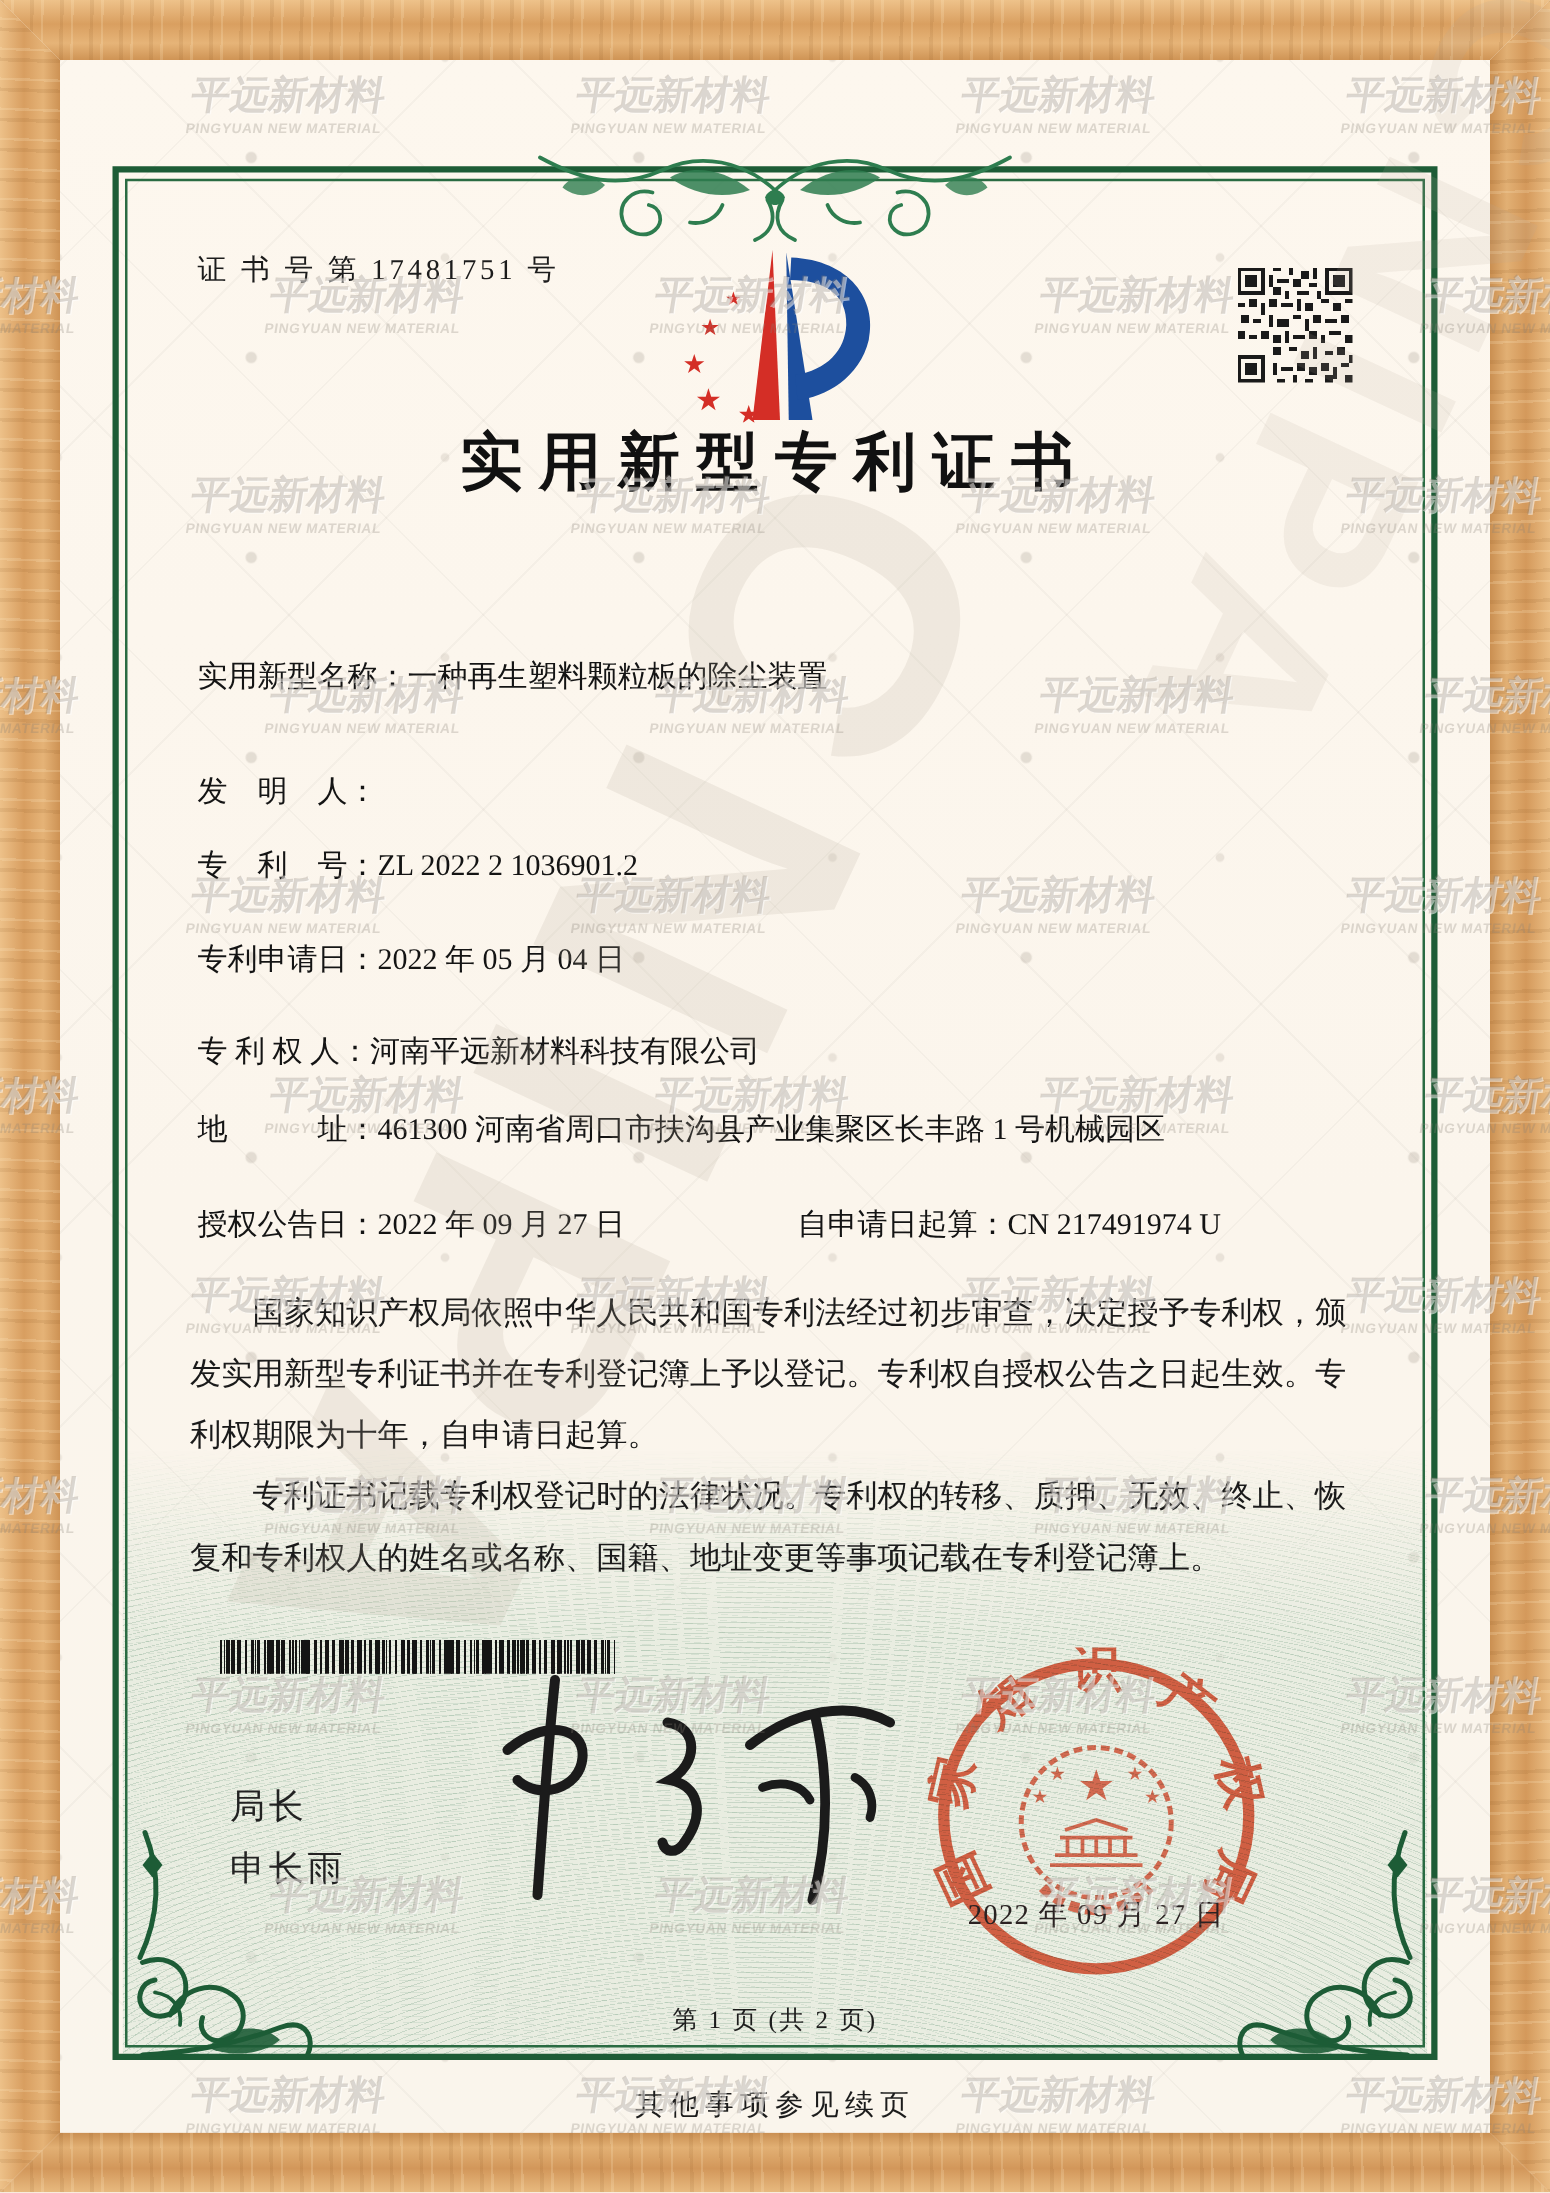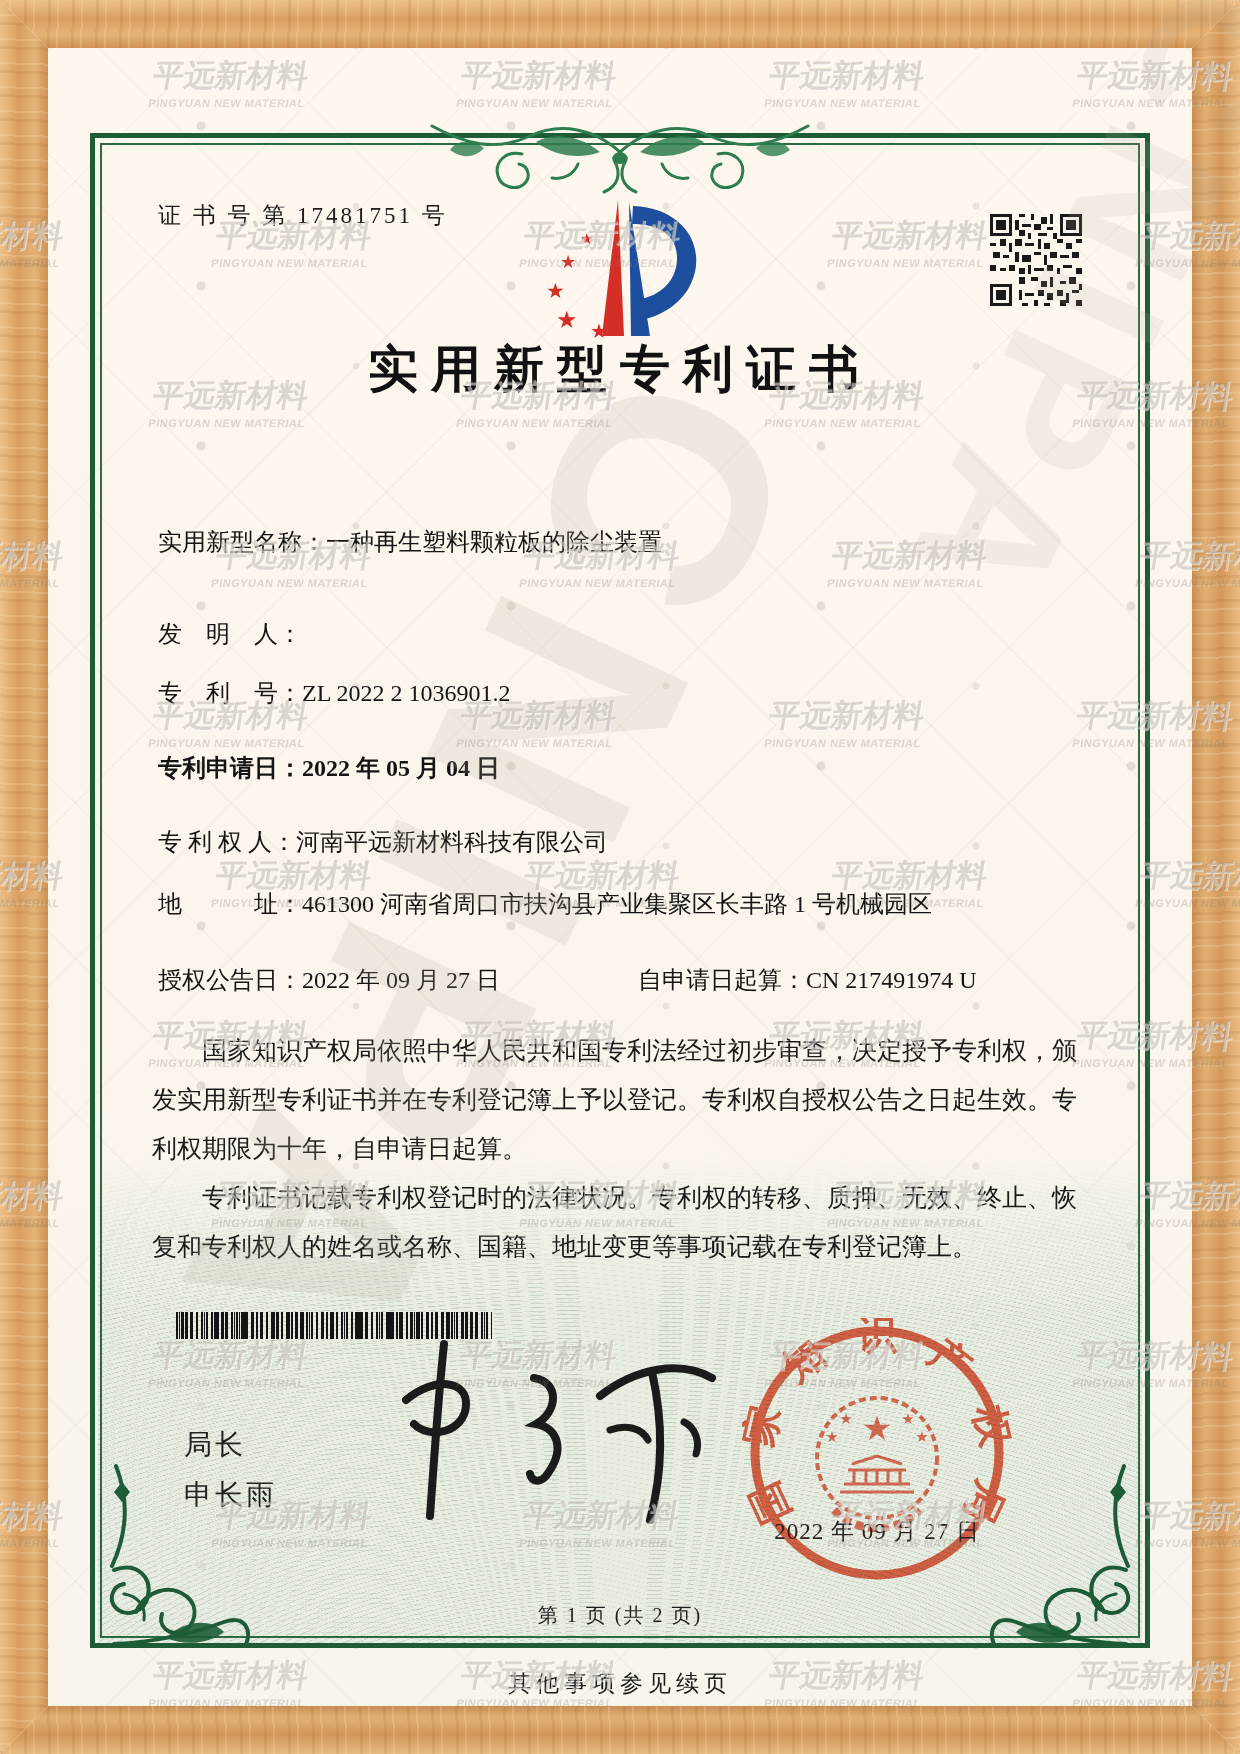--- a/index.html
+++ b/index.html
@@ -243,21 +243,21 @@
       <span class="flabel">实用新型名称：</span>
       <span class="fvalue">一种再生塑料颗粒板的除尘装置</span>
     </div>
     <div class="frow" style="top:92px;">
       <span class="flabel">发　明　人：</span>
     </div>
     <div class="frow" style="top:151px;">
       <span class="flabel">专　利　号：</span>
       <span class="fvalue">ZL 2022 2 1036901.2</span>
     </div>
-    <div class="frow" style="top:226px;font-weight:bold;">
+    <div class="frow" style="top:226px;">
       <span class="flabel">专利申请日：</span>
       <span class="fvalue">2022 年 05 月 04 日</span>
     </div>
     <div class="frow" style="top:300px;justify-content:center;">
       <span class="flabel">专 利 权 人：</span>
       <span class="fvalue">河南平远新材料科技有限公司</span>
     </div>
     <div class="frow" style="top:362px;">
       <span class="flabel">地　　　址：</span>
       <span class="fvalue">461300  河南省周口市扶沟县产业集聚区长丰路 1 号机械园区</span>

